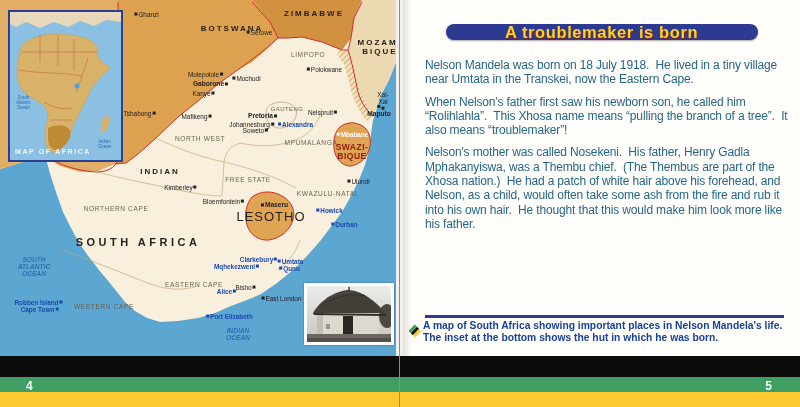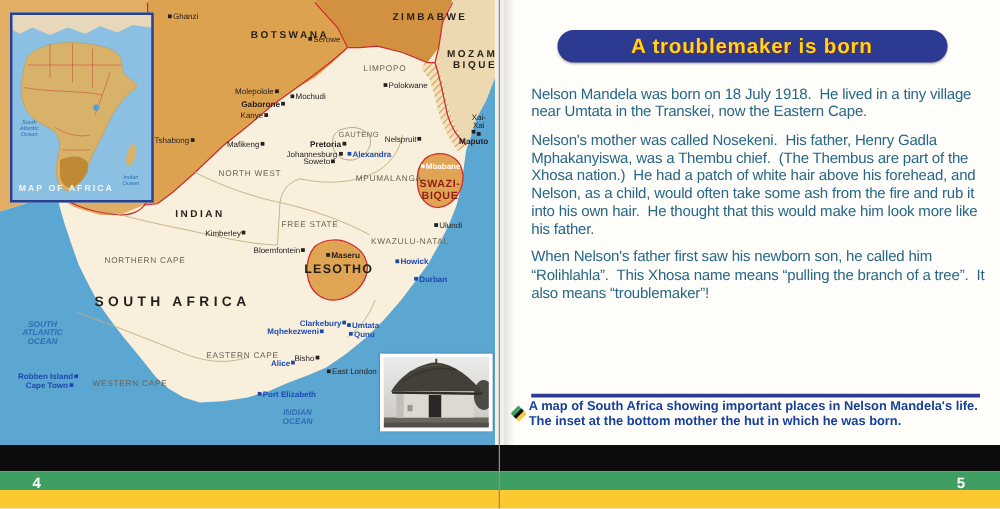--- a/index.html
+++ b/index.html
@@ -8,21 +8,21 @@
   #spread { position:relative; width:800px; height:407px; background:#fff; overflow:hidden; }
 
   
   #left-page { position:absolute; left:0; top:0; width:396px; height:356px; overflow:hidden; }
   #map-svg { position:absolute; left:0; top:0; }
   #map-labels { position:absolute; left:0; top:0; width:396px; height:356px; }
 
   .lbl { position:absolute; transform:translate(-50%,-50%); white-space:pre-line;
          text-align:center; line-height:1.08; pointer-events:none; }
   .country     { font-size:8px;  font-weight:bold; letter-spacing:2px;  color:#241f1a; }
-  .country-sm  { font-size:10px;font-weight:bold; letter-spacing:1px;  color:#241f1a; }
+  .country-sm  { font-size:13px;font-weight:normal; letter-spacing:1px;  color:#241f1a; }
   .country-red { font-size:8.5px;font-weight:bold; letter-spacing:.5px; color:#8e1c12; }
   .bigcountry  { font-size:11px; font-weight:bold; letter-spacing:3.5px;color:#241f1a; }
   .province    { font-size:6.6px; color:#6d6354; letter-spacing:.6px; }
   .province-sm { font-size:6px;   color:#6d6354; letter-spacing:.4px; }
   .city        { font-size:6.4px; color:#242021; }
   .city-bold   { font-size:6.6px; font-weight:bold; color:#242021; }
   .city-white  { font-size:6.4px; font-weight:bold; color:#ffffff; }
   .mandela     { font-size:6.4px; font-weight:bold; color:#1c49ae; }
   .ocean       { font-size:6.6px; font-style:italic; font-weight:bold; color:#2f6fb2; }
   .mk { display:inline-block; width:3px; height:3px; margin:0 1px 1px 1px; vertical-align:middle;
@@ -45,21 +45,21 @@
                border:3px solid #ffffff; background:#d9d7d2; box-shadow:0 0 2px rgba(0,0,0,.35); }
 
   
   #gutter { position:absolute; left:396px; top:0; width:7px; height:356px; background:#f2f1ee; }
   #gutter-line { position:absolute; left:399px; top:0; width:1px; height:407px;
                  background:#8d8d8d; z-index:40; }
 
   
   #right-page { position:absolute; left:403px; top:0; width:397px; height:356px;
                 background:linear-gradient(to right,#e3e2de 0,#fffefb 9px,#fffefb 100%); }
-  #title-bar { width:312px; height:26px; margin:24px auto 8px auto; background:#2c3a92;
+  #title-bar { width:312px; height:16px; margin:24px auto 8px auto; background:#2c3a92;
                border-radius:13px; display:flex; align-items:center; justify-content:center;
                box-shadow:0 1px 2px rgba(0,0,0,.35); }
   #title-bar span { color:#ffd41a; font-weight:bold; font-size:16.5px; letter-spacing:.6px;
                     text-shadow:1px 1.5px 0 rgba(135,30,25,.85); }
   #body-text { padding:2px 3px 0 22px; }
   #body-text p { font-size:12px; line-height:14.3px; letter-spacing:-.15px; color:#266787;
                  margin:8px 0; white-space:pre-wrap; }
   #caption { position:absolute; left:6px; right:16px; top:315px; }
   #caption-rule { margin-left:16px; height:2.5px; background:#2c3a92; }
   #caption-row { display:flex; align-items:flex-start; margin-top:2px; }
@@ -183,21 +183,21 @@
 Atlantic
 Ocean</span>
       <span id="inset-ocean-2" class="inset-ocean">Indian
 Ocean</span>
       <span id="inset-title">MAP OF AFRICA</span>
     </div>
 
     <div id="map-labels">
         <span class="lbl city" style="left: 146px; top: 15px;"><i class="mk"></i>Ghanzi</span>
         <span class="lbl country" style="left: 232px; top: 29px;">BOTSWANA</span>
-        <span class="lbl country" style="left: 344px; top: 14px;">ZIMBABWE</span>
+        <span class="lbl country" style="left: 314px; top: 14px;">ZIMBABWE</span>
         <span class="lbl country" style="left: 380px; top: 48px;">MOZAM-
 BIQUE</span>
         <span class="lbl city" style="left: 259px; top: 33px;"><i class="mk"></i>Serowe</span>
         <span class="lbl province" style="left: 308px; top: 55px;">LIMPOPO</span>
         <span class="lbl city" style="left: 324px; top: 70px;"><i class="mk"></i>Polokwane</span>
         <span class="lbl city" style="left: 206px; top: 75px;">Molepolole<i class="mk"></i></span>
         <span class="lbl city-bold" style="left: 211px; top: 84px;">Gaborone<i class="mk"></i></span>
         <span class="lbl city" style="left: 204px; top: 94px;">Kanye<i class="mk"></i></span>
         <span class="lbl city" style="left: 246px; top: 79px;"><i class="mk"></i>Mochudi</span>
         <span class="lbl city" style="left: 140px; top: 114px;">Tshabong<i class="mk"></i></span>
@@ -267,34 +267,34 @@
 
   <div id="gutter"></div>
   <div id="gutter-line"></div>
 
   <div id="right-page">
     <div id="title-bar">
       <span>A troublemaker is born</span>
     </div>
     <div id="body-text">
       <p>Nelson Mandela was born on 18 July 1918.  He lived in a tiny village near Umtata in the Transkei, now the Eastern Cape.</p>
+      <p>When Nelson's father first saw his newborn son, he called him “Rolihlahla”.  This Xhosa name means “pulling the branch of a tree”.  It also means “troublemaker”!</p>
       <p>Nelson's mother was called Nosekeni.  His father, Henry Gadla Mphakanyiswa, was a Thembu chief.  (The Thembus are part of the Xhosa nation.)  He had a patch of white hair above his forehead, and Nelson, as a child, would often take some ash from the fire and rub it into his own hair.  He thought that this would make him look more like his father.</p>
-      <p>When Nelson's father first saw his newborn son, he called him “Rolihlahla”.  This Xhosa name means “pulling the branch of a tree”.  It also means “troublemaker”!</p>
     </div>
     <div id="caption">
       <div id="caption-rule"></div>
       <div id="caption-row">
         <svg id="caption-icon" width="12" height="14" viewBox="0 0 12 14">
           <g transform="rotate(-45 6 7)">
             <rect x="1.5" y="2.2" width="9" height="3" fill="#3f9e61"></rect>
             <rect x="1.5" y="5.4" width="9" height="3" fill="#141414"></rect>
             <rect x="1.5" y="8.6" width="9" height="3" fill="#fdc930"></rect>
           </g>
         </svg>
-        <div id="caption-text">A map of South Africa showing important places in Nelson Mandela's life.  The inset at the bottom mother the hut in which he was born.</div>
+        <div id="caption-text">A map of South Africa showing important places in Nelson Mandela's life.  The inset at the bottom shows the hut in which he was born.</div>
       </div>
     </div>
   </div>
 
   <div class="stripe" id="stripe-black"></div>
   <div class="stripe" id="stripe-green"></div>
   <div class="stripe" id="stripe-yellow"></div>
   <span class="page-num" id="page-num-left">4</span>
   <span class="page-num" id="page-num-right">5</span>
 </div>

